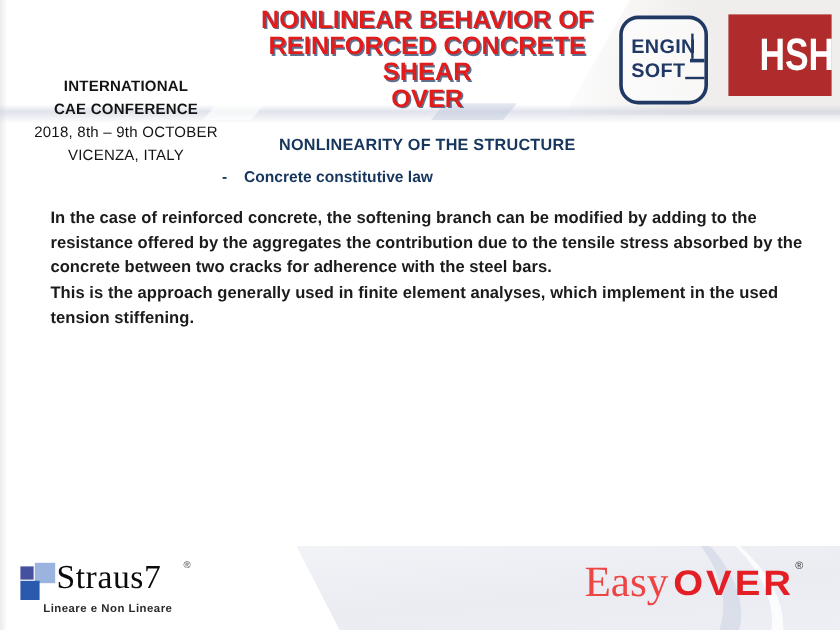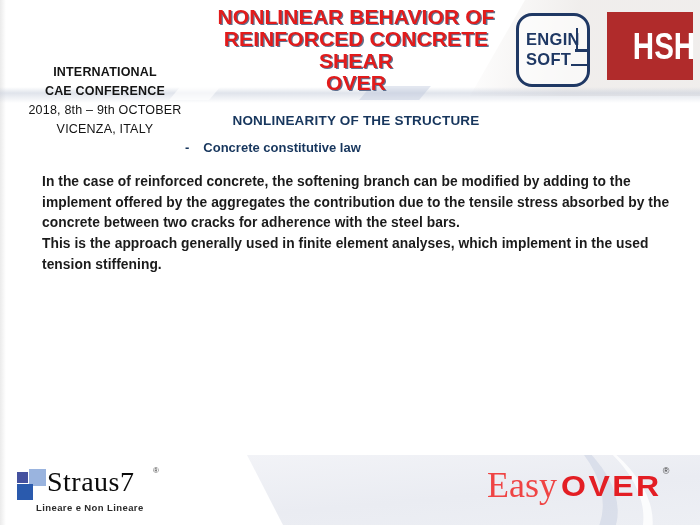--- a/index.html
+++ b/index.html
@@ -183,21 +183,21 @@
 
   <div class="section-heading" style="color:#17365D">NONLINEARITY OF THE STRUCTURE</div>
 
   <div class="bullet-line" style="color:#17365D">
     <span>-</span>
     <span>Concrete constitutive law</span>
   </div>
 
   <div class="body-text">
     <div>In the case of reinforced concrete, the softening branch can be modified by adding to the</div>
-    <div>implement offered by the aggregates the contribution due to the tensile stress absorbed by the</div>
+    <div>resistance offered by the aggregates the contribution due to the tensile stress absorbed by the</div>
     <div>concrete between two cracks for adherence with the steel bars.</div>
     <div>This is the approach generally used in finite element analyses, which implement in the used</div>
     <div>tension stiffening.</div>
   </div>
 
   <div class="footer-band">
     <div class="footer-swoosh"></div>
     <div class="footer-swoosh2"></div>
   </div>
 

